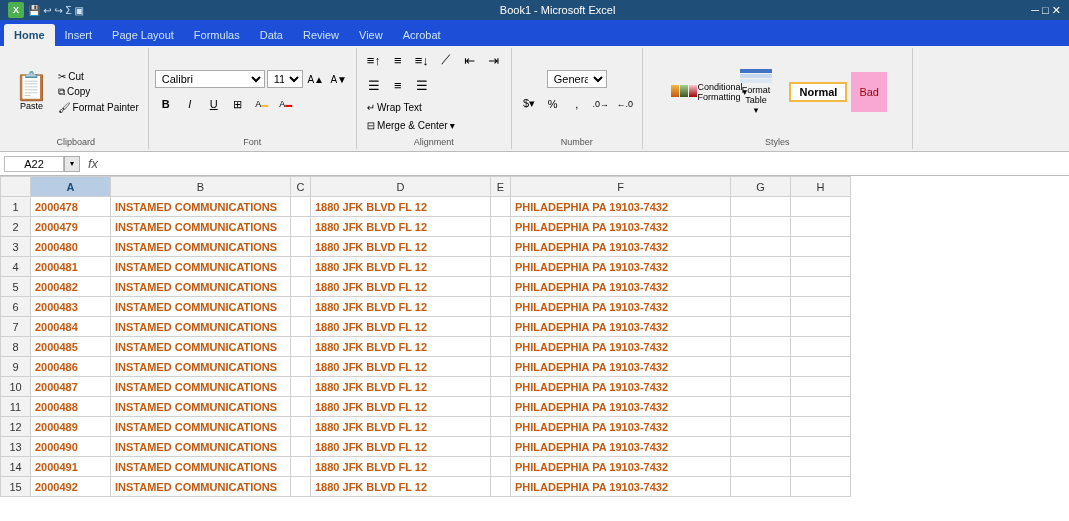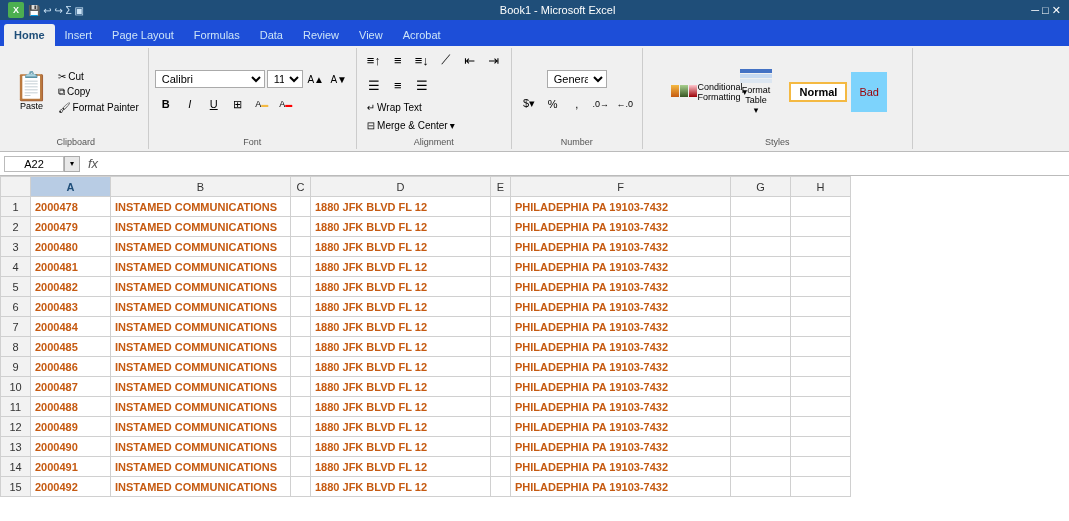--- a/index.html
+++ b/index.html
@@ -115,21 +115,21 @@
     
     .number-group { min-width: 90px; }
     .num-format-select { border: 1px solid #aaa; padding: 1px 2px; font-size: 11px; width: 60px; background: white; margin-bottom: 3px; }
 
     
     .styles-group { min-width: 220px; }
     .cond-format-btn { display: flex; flex-direction: row; align-items: center; font-size: 9px; cursor: pointer; padding: 2px 4px; border-radius: 2px; width: 55px; text-align: left; }
     .format-table-btn { display: flex; flex-direction: column; align-items: center; font-size: 9px; cursor: pointer; padding: 2px 4px; border-radius: 2px; width: 55px; text-align: center; }
     .style-cells { display: flex; gap: 2px; }
     .style-cell-normal { background: #fff; border: 2px solid #f4b942; padding: 2px 8px; font-size: 11px; cursor: pointer; font-weight: bold; color: #000; }
-    .style-cell-bad { background: #7dd3fc; border: none; padding: 14px 8px; font-size: 11px; cursor: pointer; color: #9c0006; }
+    .style-cell-bad { background: #f9a8d4; border: none; padding: 14px 8px; font-size: 11px; cursor: pointer; color: #9c0006; }
     .style-cell-check { background: #a9d08e; border: none; padding: 2px 8px; font-size: 11px; cursor: pointer; color: #375623; }
     .style-cell-explanatory { background: #fff; border: none; padding: 2px 8px; font-size: 11px; cursor: pointer; color: #7f7f7f; font-style: italic; }
 
     
     .formula-bar {
       display: flex;
       align-items: center;
       border-bottom: 1px solid #bbb;
       padding: 2px 4px;
       background: white;

